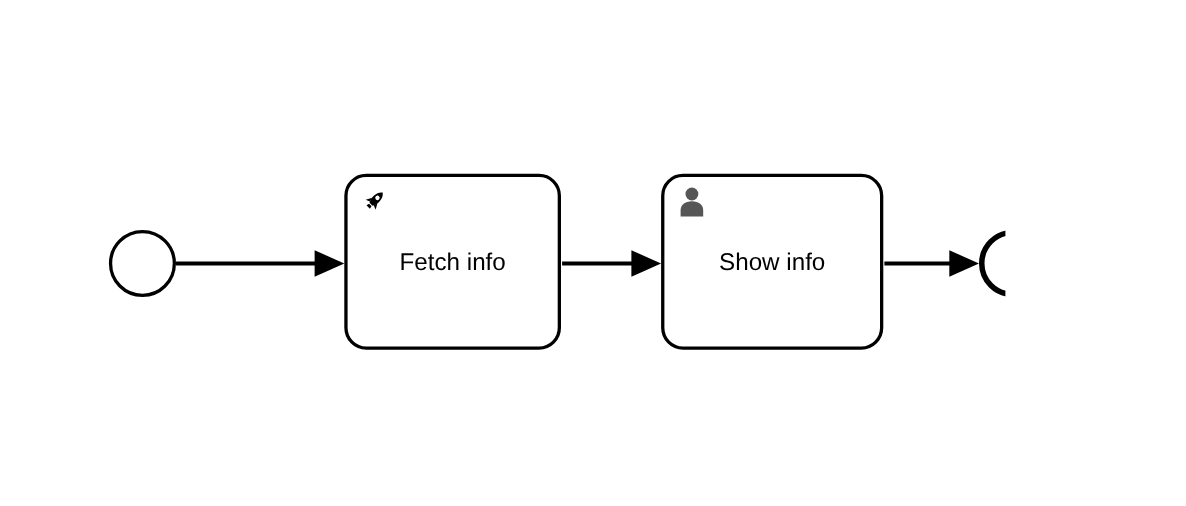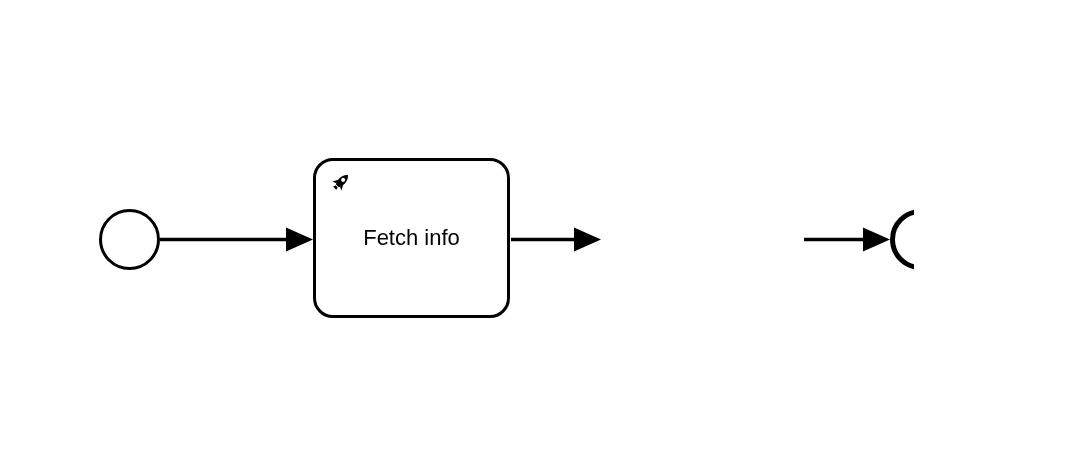--- a/index.html
+++ b/index.html
@@ -105,16 +105,27 @@
           <path d="M9.1 12.3 L6.5 16.9 L9.8 15.6 Z"></path>
           <path d="M14.9 12.3 L17.5 16.9 L14.2 15.6 Z"></path>
           <path d="M10.7 17.3 L13.3 17.3 L13.9 19.6 L10.1 19.6 Z"></path>
           <circle cx="12" cy="9.4" r="1.7" fill="#ffffff"></circle>
         </g>
       </svg>
     </span>
     <span class="task-label">Fetch info</span>
   </div>
 
+  <div class="task show">
+    <span class="task-icon">
+      <svg width="28" height="33" viewBox="0 0 24 28">
+        <g fill="#565656">
+          <circle cx="12" cy="7" r="5"></circle>
+          <path d="M12 12.6 C6.6 12.6 3.2 15.4 3.2 19.6 L3.2 24.6 L20.8 24.6 L20.8 19.6 C20.8 15.4 17.4 12.6 12 12.6 Z"></path>
+        </g>
+      </svg>
+    </span>
+    <span class="task-label">Show info</span>
+  </div>
 
   <div class="event end"></div>
 
 </div>
 
 </body></html>

